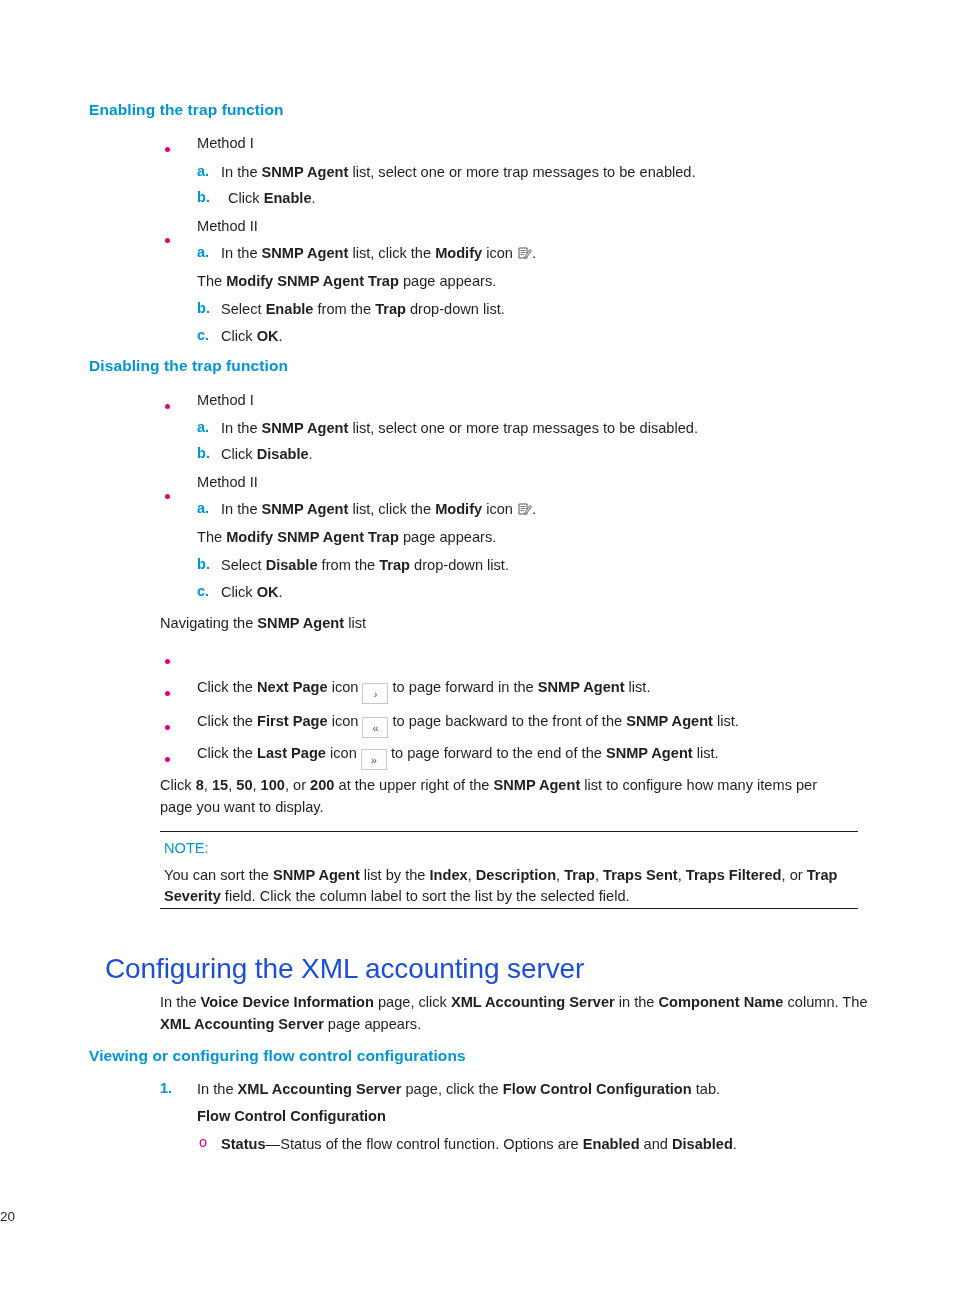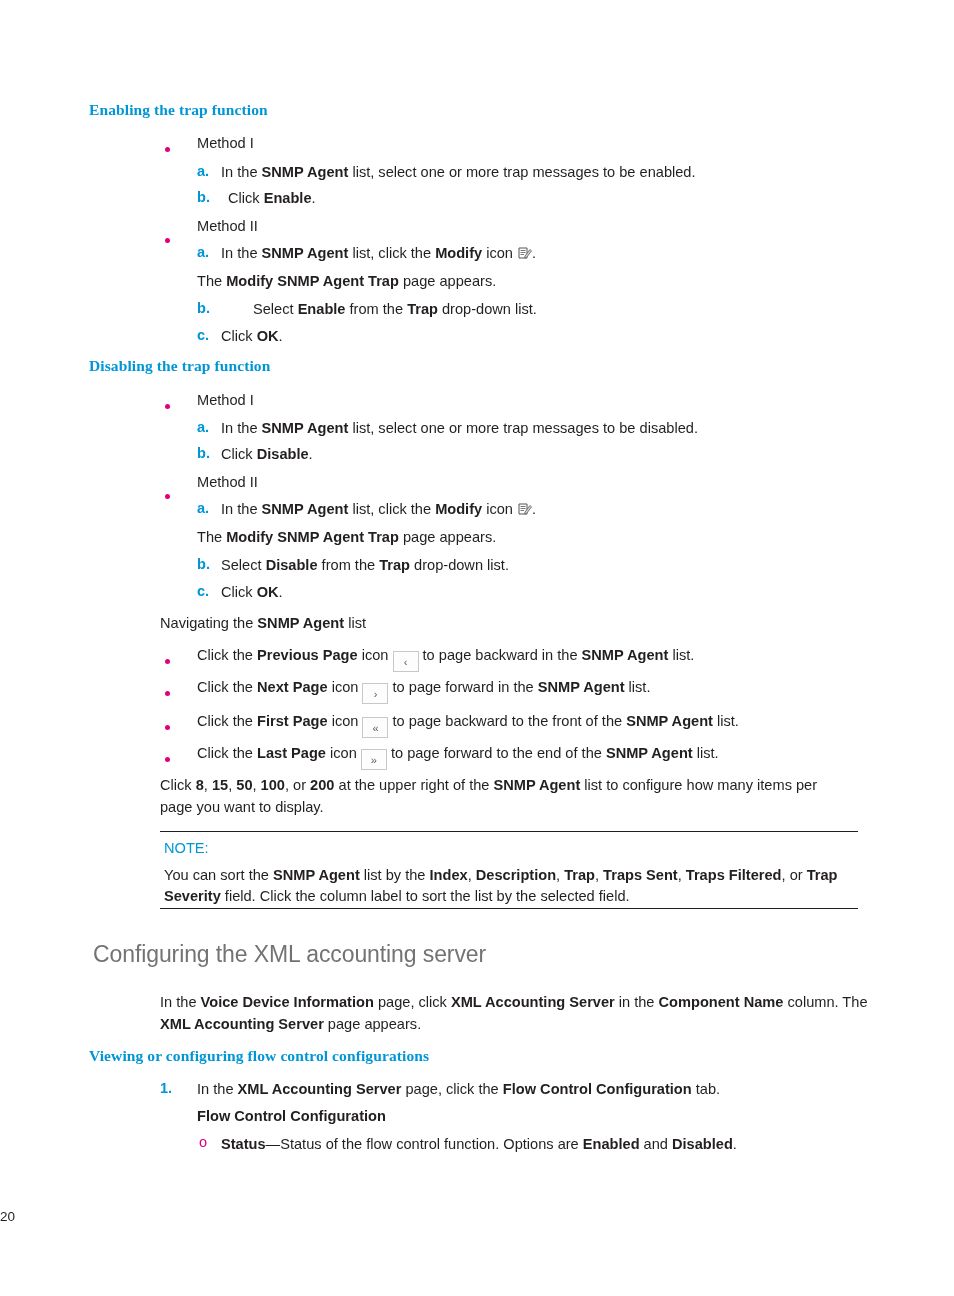--- a/index.html
+++ b/index.html
@@ -23,27 +23,26 @@
     padding: 0;
   }
   
   h3.sub-head {
     color: #0096d6;
     font-size: 15.5px;
     font-weight: bold;
     margin: 0;
     padding: 0;
     letter-spacing: 0.1px;
-    font-family: Liberation Serif, serif;
   }
   h1.chapter {
-    color: #737373;
-    font-size: 23px;
+    color: #1d4ed8;
+    font-size: 28px;
     font-weight: normal;
-    margin: 4px;
+    margin: 16px;
     padding: 0;
     letter-spacing: -0.1px;
   }
   
   .txt {
     font-size: 14.6px;
     line-height: 1.35;
     color: #231f20;
   }
   b, .b { font-weight: bold; }
@@ -157,21 +156,21 @@
         <path d="M8 10 L13 3.5 L14.5 5 L9.5 11.5 L7.8 12 Z" fill="#d8d8d8" stroke="#555" stroke-width="0.8"></path>
       </svg>
     </span><span>.</span>
   </div>
 
   <div class="txt abs" style="left:197px; top:272px; width:700px;">
     <span>The </span><b>Modify SNMP Agent Trap</b><span> page appears.</span>
   </div>
 
   <div class="marker-alpha" style="left:197px; top:300px;">b.</div>
-  <div class="txt abs" style="left:221px; top:300px; width:700px;margin-left:32px;">
+  <div class="txt abs" style="left:221px; top:300px; width:700px;">
     <span>Select </span><b>Enable</b><span> from the </span><b>Trap</b><span> drop-down list.</span>
   </div>
 
   <div class="marker-alpha" style="left:197px; top:327px;">c.</div>
   <div class="txt abs" style="left:221px; top:327px; width:700px;">
     <span>Click </span><b>OK</b><span>.</span>
   </div>
 
   <h3 class="sub-head abs" style="left:89px; top:357px;">Disabling the trap function</h3>
 
@@ -217,24 +216,20 @@
   <div class="marker-alpha" style="left:197px; top:583px;">c.</div>
   <div class="txt abs" style="left:221px; top:583px; width:700px;">
     <span>Click </span><b>OK</b><span>.</span>
   </div>
 
   <div class="txt abs" style="left:160px; top:614px; width:700px;">
     <span>Navigating the </span><b>SNMP Agent</b><span> list</span>
   </div>
 
   <div class="bullet" style="left:163px; top:655px;"><span class="bullet-dot"></span></div>
-  <div class="txt abs" style="left:197px; top:646px; width:740px;">
-    <span>Click the </span><b>Previous Page</b><span> icon</span>
-    <span class="pg-btn">‹</span><span> to page backward in the </span><b>SNMP Agent</b><span> list.</span>
-  </div>
 
   <div class="bullet" style="left:163px; top:687px;"><span class="bullet-dot"></span></div>
   <div class="txt abs" style="left:197px; top:678px; width:740px;">
     <span>Click the </span><b>Next Page</b><span> icon</span>
     <span class="pg-btn">›</span><span> to page forward in the </span><b>SNMP Agent</b><span> list.</span>
   </div>
 
   <div class="bullet" style="left:163px; top:721px;"><span class="bullet-dot"></span></div>
   <div class="txt abs" style="left:197px; top:712px; width:740px;">
     <span>Click the </span><b>First Page</b><span> icon</span>

